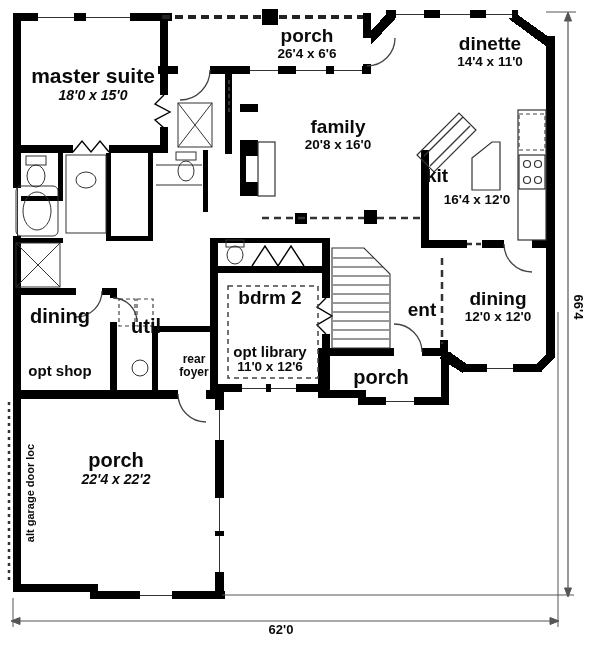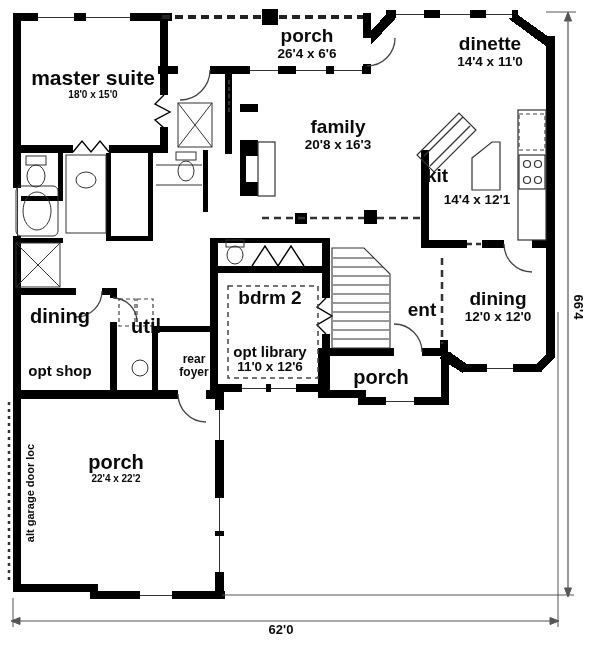--- a/index.html
+++ b/index.html
@@ -3,21 +3,21 @@
 <meta charset="utf-8">
 <style>
   html,body{margin:0;padding:0;background:#fff;}
   #stage{position:relative;width:600px;height:652px;background:#fff;overflow:hidden;
          font-family:"Liberation Sans",sans-serif;}
   #plan-svg{position:absolute;left:0;top:0;}
   .lbl{position:absolute;transform:translate(-50%,-50%);text-align:center;
        font-weight:bold;color:#0a0a0a;line-height:1.08;white-space:nowrap;}
   .lbl span{display:block;}
   .f21{font-size:21px;} .f20{font-size:20px;} .f19{font-size:19px;} .f18{font-size:20px;}
-  .f15{font-size:15px;margin-top:35px;} .f14{font-size:10px;} .f135{font-size:13.5px;}
+  .f15{font-size:15px;margin-top:35px;} .f14{font-size:14px;font-style:italic;} .f135{font-size:13.5px;}
   .f13{font-size:13px;} .f12{font-size:12px;margin-left:24px;} .f11{font-size:11px;}
   .wrap{white-space:normal;width:46px;}
   .rot-cw{transform:translate(-50%,-50%) rotate(90deg);}
   .rot-ccw{transform:translate(-50%,-50%) rotate(-90deg);}
 </style>
 </head>
 <body>
 
 <div id="stage">
 
@@ -268,28 +268,28 @@
     <span class="f135">26'4 x 6'6</span>
   </div>
 
   <div class="lbl" style="left:490px;top:52px">
     <span class="f19">dinette</span>
     <span class="f135">14'4 x 11'0</span>
   </div>
 
   <div class="lbl" style="left:338px;top:135px">
     <span class="f19">family</span>
-    <span class="f135">20'8 x 16'3</span>
+    <span class="f135">20'8 x 16'0</span>
   </div>
 
   <div class="lbl" style="left:437px;top:176px">
     <span class="f19">kit</span>
   </div>
   <div class="lbl" style="left:477px;top:200px">
-    <span class="f135">14'4 x 12'1</span>
+    <span class="f135">16'4 x 12'0</span>
   </div>
 
   <div class="lbl" style="left:498px;top:307px">
     <span class="f19">dining</span>
     <span class="f135">12'0 x 12'0</span>
   </div>
 
   <div class="lbl" style="left:270px;top:331px">
     <span class="f19">bdrm 2</span>
     <span class="f15">opt library</span>

